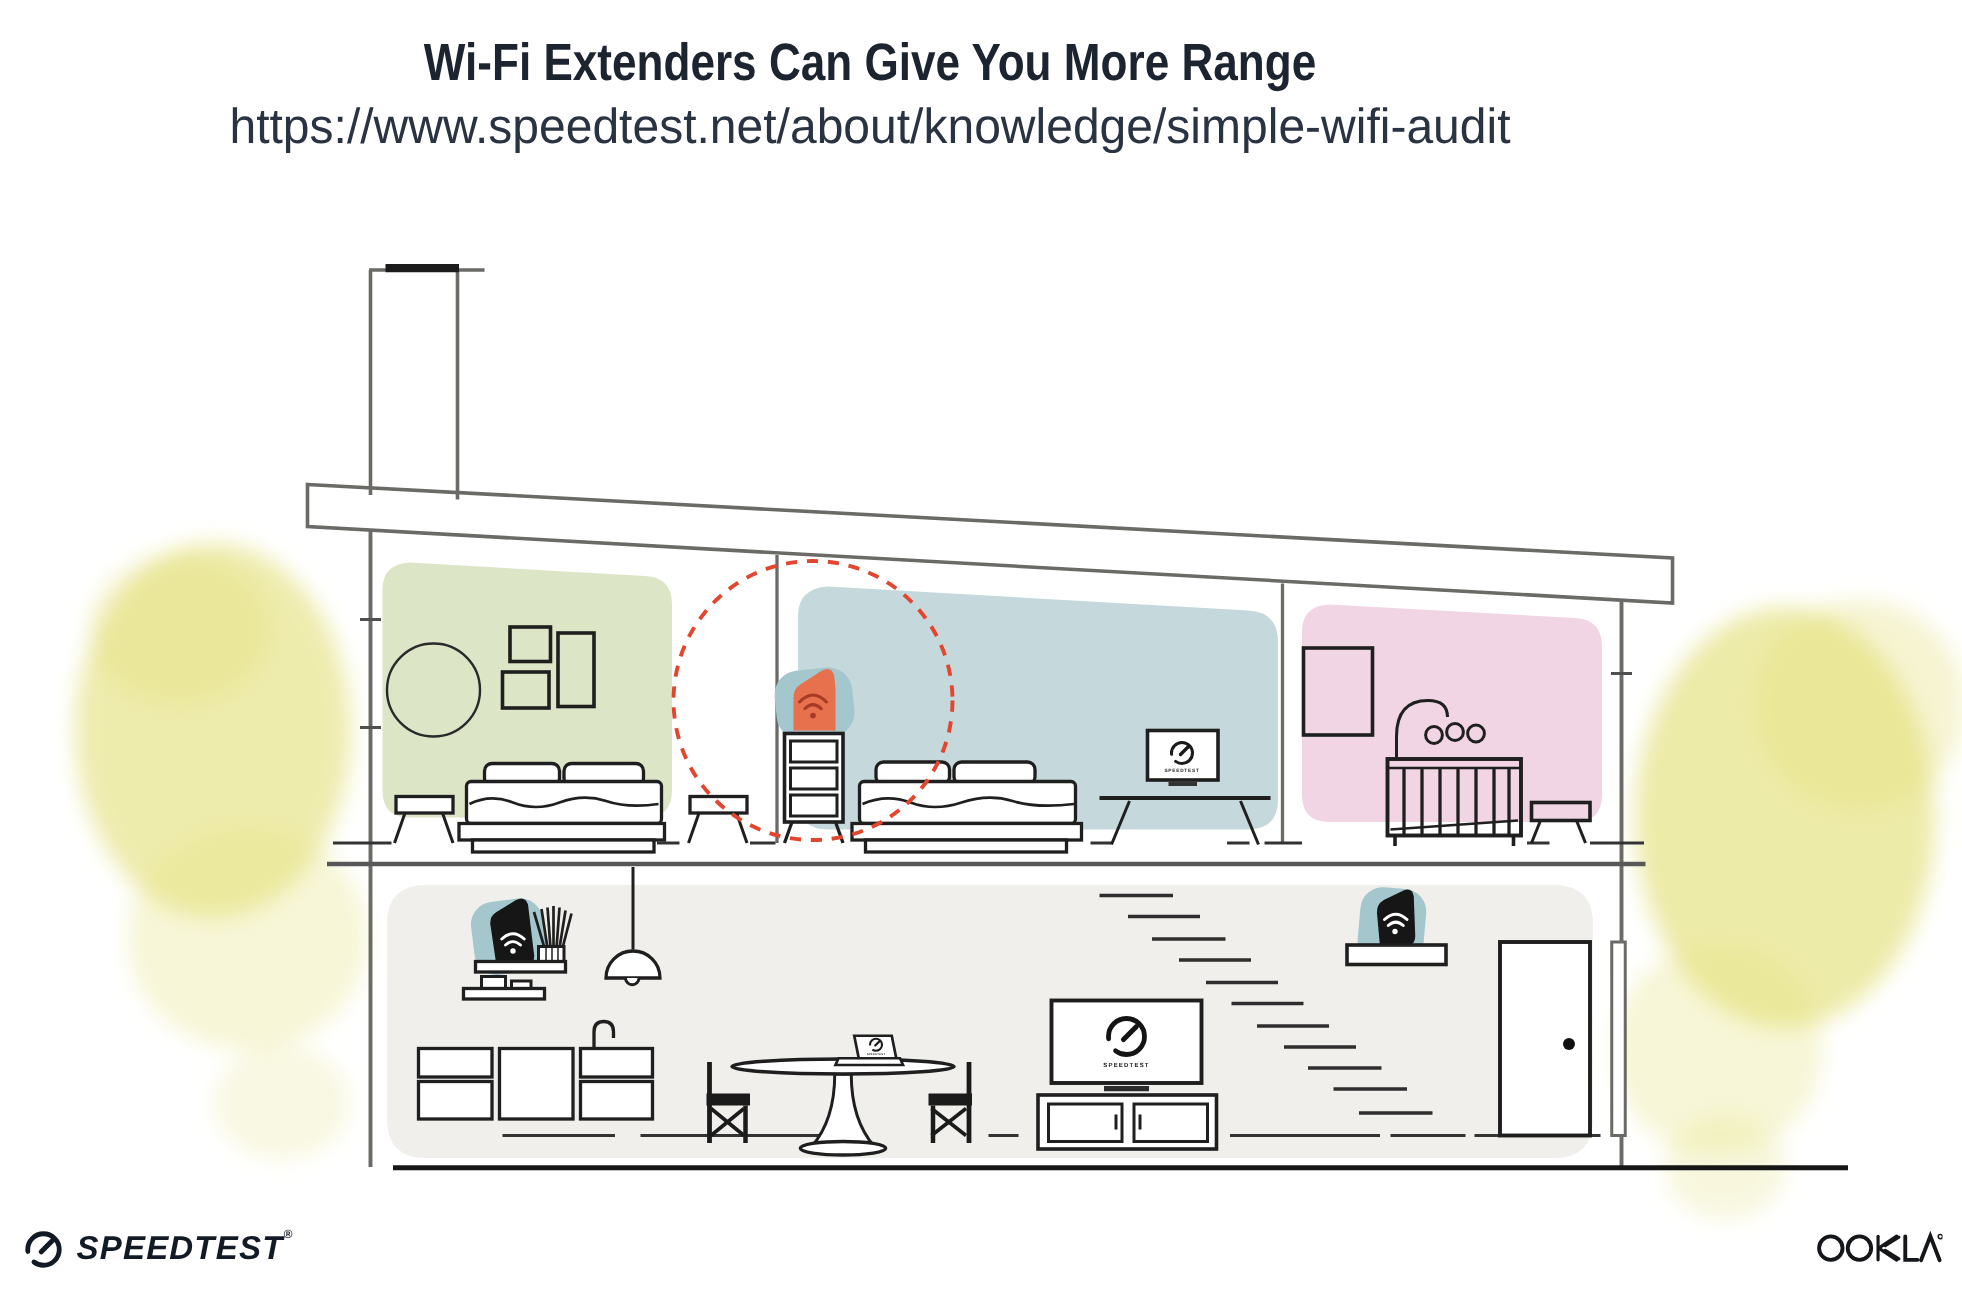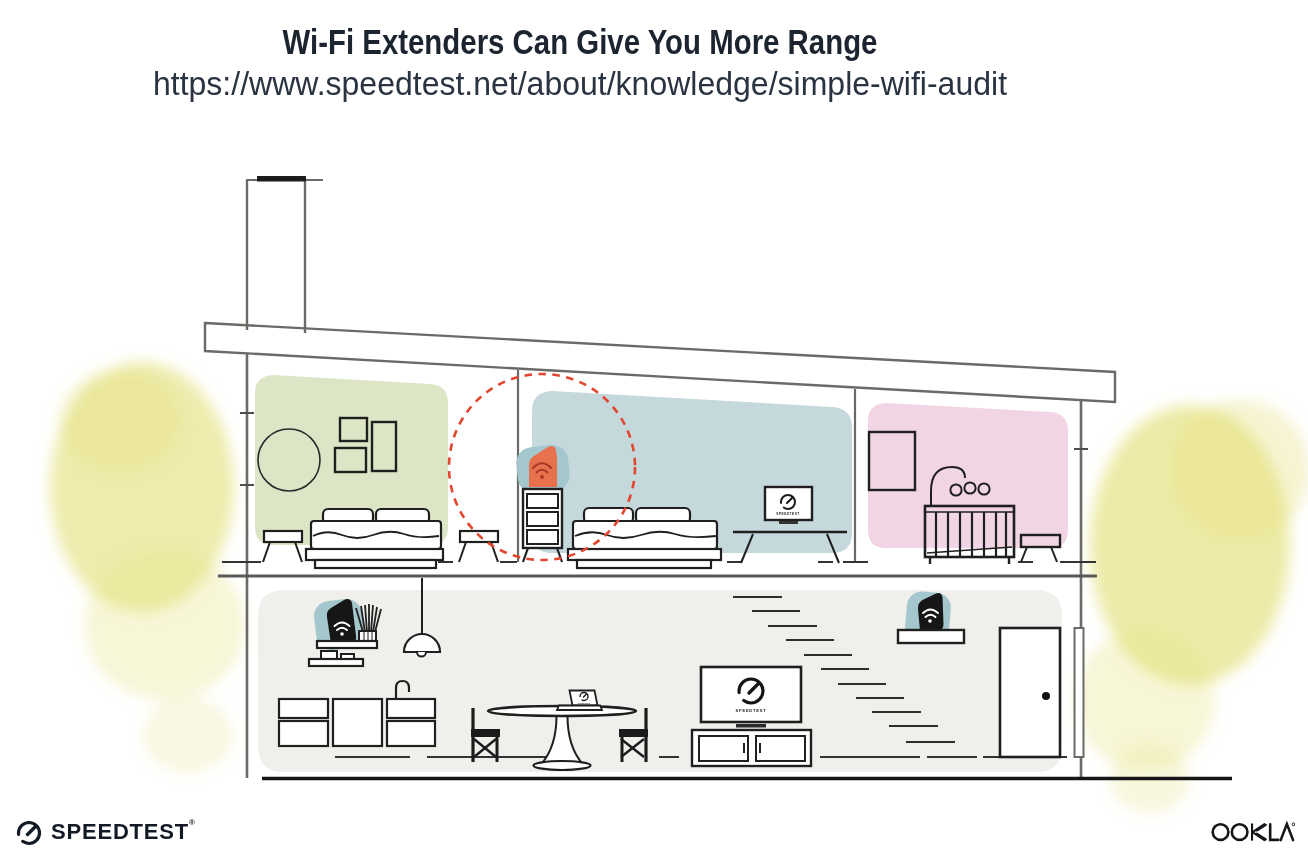--- a/index.html
+++ b/index.html
@@ -29,21 +29,21 @@
   .c-gray{fill:var(--room-gray);} .c-halo{fill:var(--halo-teal);} .c-orange{fill:var(--extender-orange);}
   .c-dark{fill:var(--device-black);} .c-yellow{fill:var(--foliage-yellow);}
   .s-wall{stroke:var(--line-gray);fill:none;}
   .s-dark{stroke:var(--line-dark);fill:none;}
   .s-darkw{stroke:var(--line-dark);fill:#ffffff;}
   .s-range{stroke:var(--range-red);fill:none;}
   .s-wifi-red{stroke:var(--extender-wifi-red);fill:none;stroke-linecap:round;}
   .s-wifi-white{stroke:#ffffff;fill:none;stroke-linecap:round;}
   .tv-label{font-family:"Liberation Sans",sans-serif;font-weight:bold;fill:#222;text-anchor:middle;}
 
-  .footer-left{position:absolute;left:14px;top:817px;display:flex;align-items:center;gap:7px;}
+  .footer-left{position:absolute;left:14px;top:817px;display:flex;align-items:center;gap:7px;font-style:italic;}
   .footer-left .wordmark{
     font-size:22px;font-weight:bold;letter-spacing:0.8px;color:var(--logo-dark);line-height:28px;
   }
   .footer-left sup{font-size:8px;vertical-align:top;line-height:10px;color:var(--logo-dark);}
   .footer-right{position:absolute;right:13px;top:820px;}
   .visually-hidden{position:absolute;width:1px;height:1px;overflow:hidden;clip:rect(0 0 0 0);white-space:nowrap;}
 </style>
 </head>
 <body>
 

